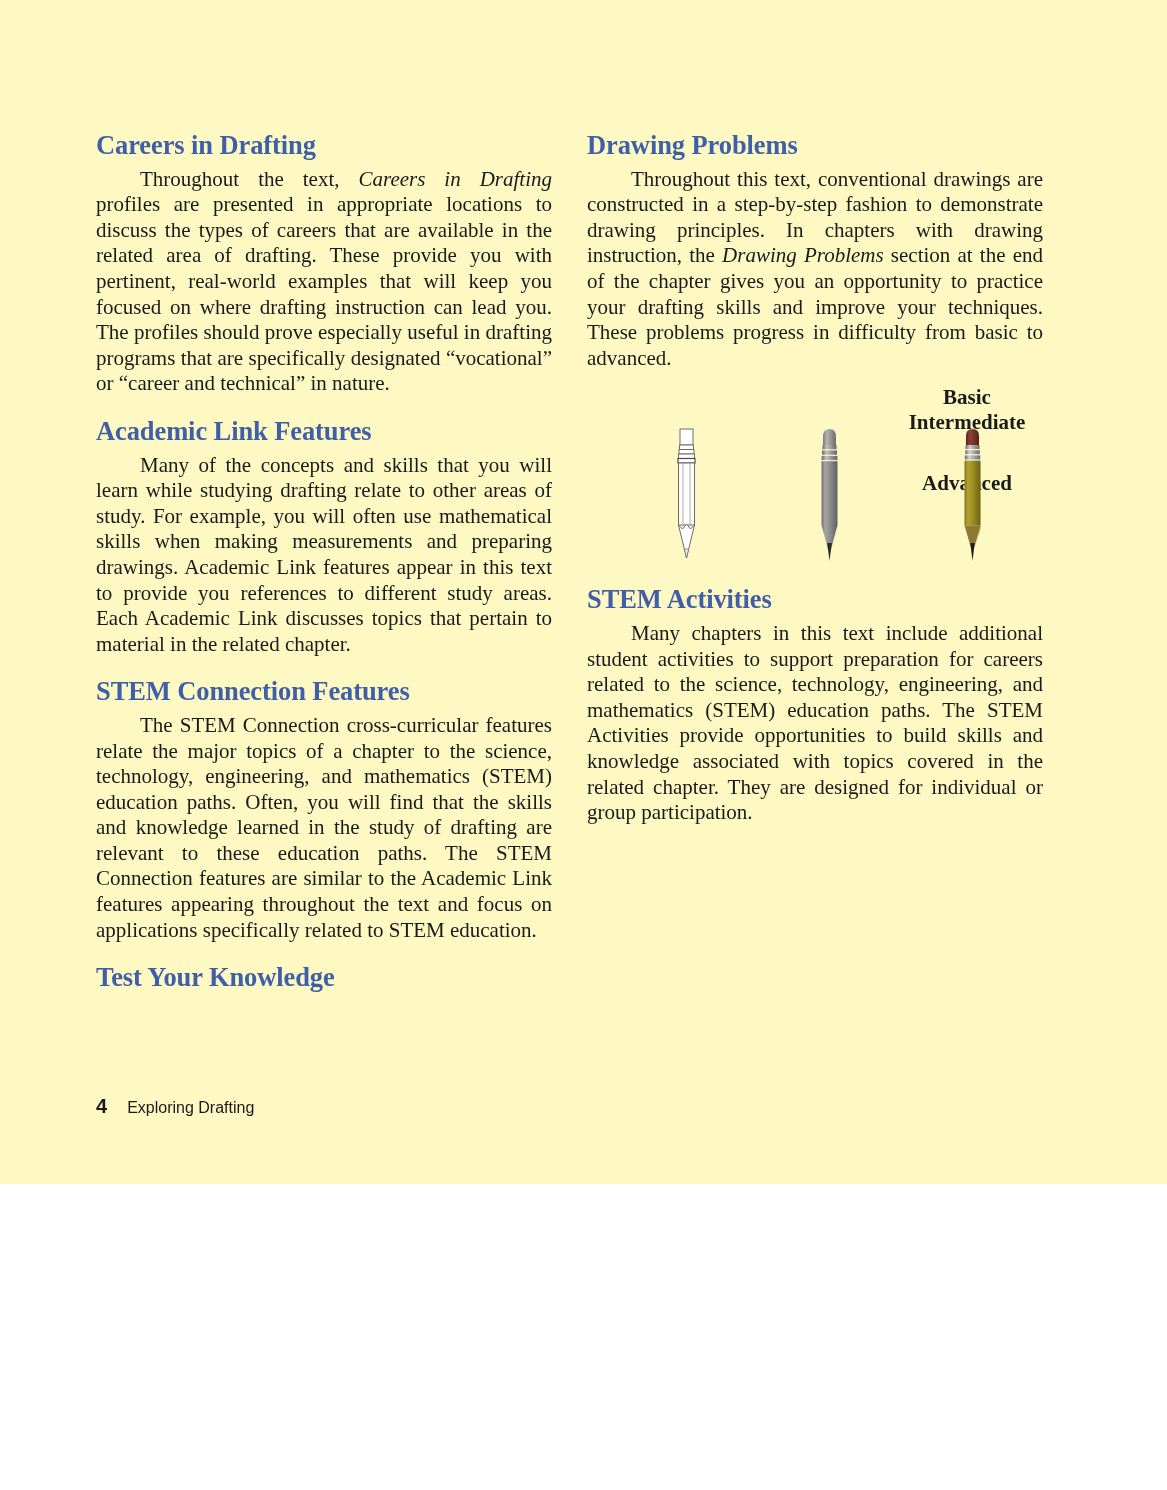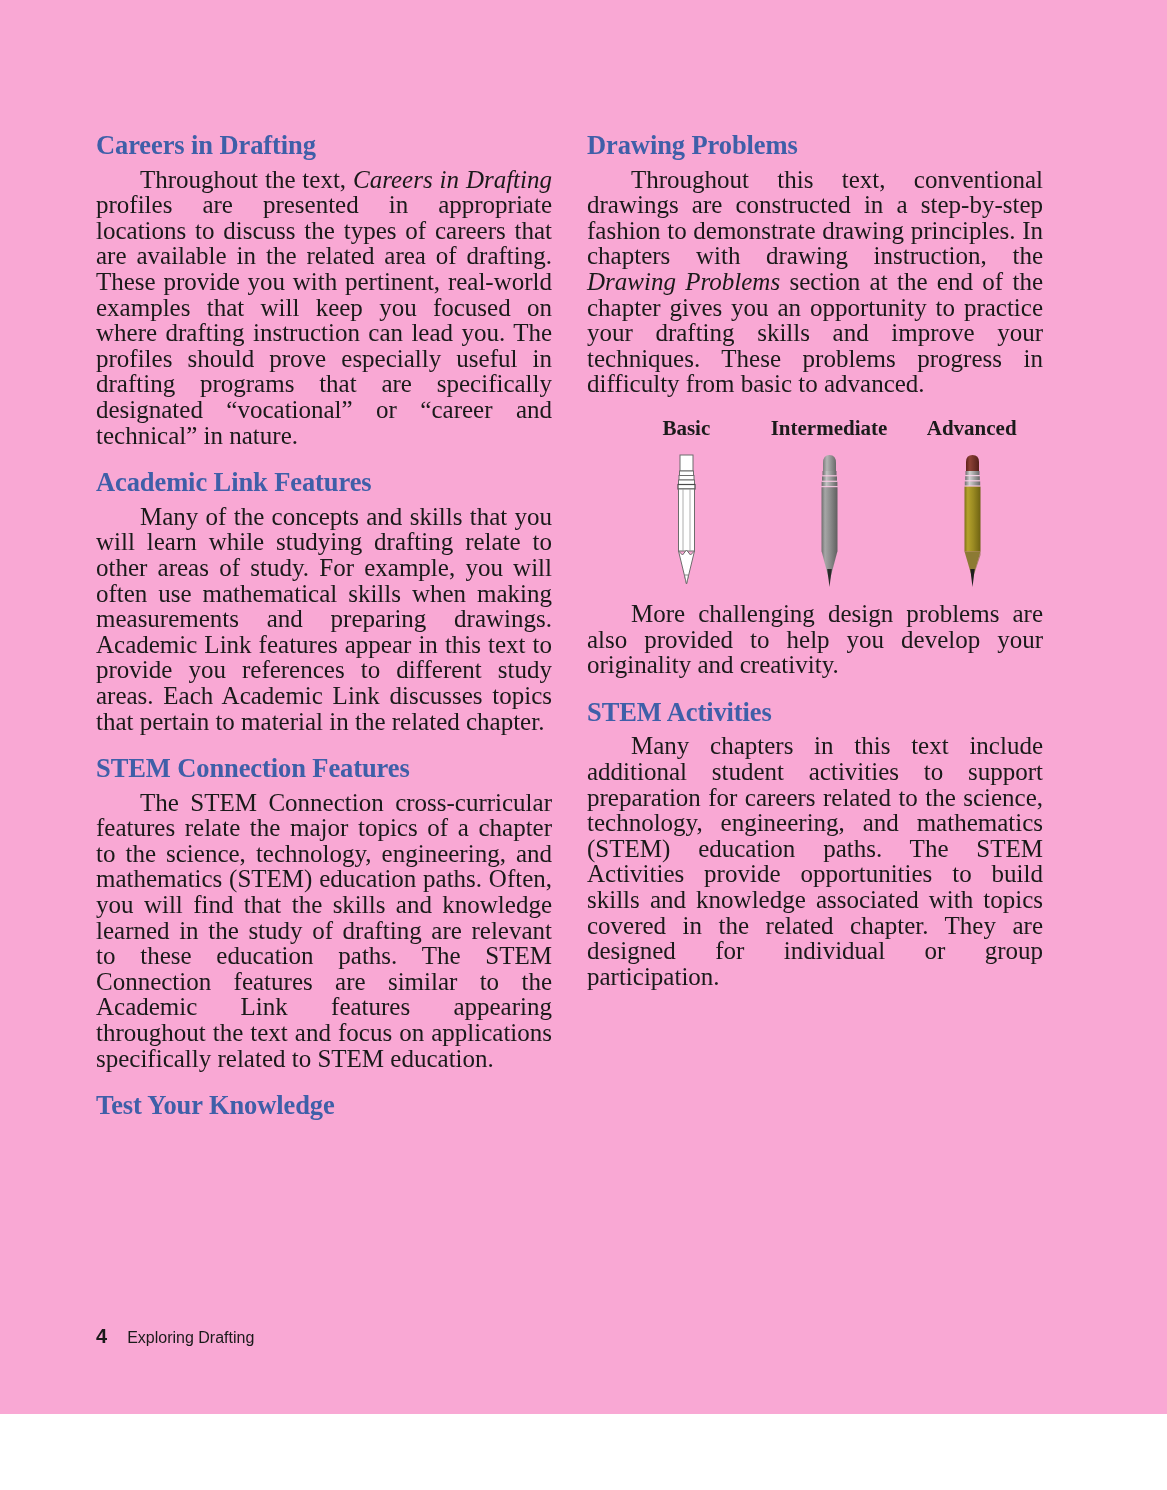--- a/index.html
+++ b/index.html
@@ -3,22 +3,22 @@
 <meta charset="utf-8">
 <style>
   html, body {
     margin: 0;
     padding: 0;
     background: #ffffff;
   }
   .page {
     position: relative;
     width: 1167px;
-    height: 1414px;
-    background: #f9a8d4;
+    height: 1184px;
+    background: #fef9c3;
     box-sizing: border-box;
     font-family: "Liberation Serif", "DejaVu Serif", serif;
     overflow: hidden;
   }
   .columns {
     position: absolute;
     left: 96px;
     top: 131px;
     width: 947px;
     display: flex;
@@ -35,21 +35,21 @@
     font-size: 26.5px;
     line-height: 1.08;
     margin: 0 0 7px 0;
     letter-spacing: -0.1px;
   }
   .col > h2.section-heading.spaced {
     margin-top: 20px;
   }
   p.body-text {
     margin: 0;
-    font-size: 25px;
+    font-size: 21px;
     line-height: 25.6px;
     color: #1a1a1a;
     text-align: justify;
     text-indent: 44px;
     hyphens: auto;
     -webkit-hyphens: auto;
     word-spacing: 0px;
   }
   p.body-text + p.body-text {
     margin-top: 0;
@@ -59,20 +59,21 @@
   }
   
   .pencil-figure {
     margin: 14px 0 10px 0;
     width: 100%;
   }
   .pencil-labels {
     display: flex;
     align-items: flex-end;
     height: 30px;
+    flex-direction: column;
   }
   .pencil-label {
     font-size: 21px;
     font-weight: bold;
     color: #1b1b1b;
     text-align: center;
     font-family: "Liberation Serif", "DejaVu Serif", serif;
   }
   .lbl-basic   { width: 152px; }
   .lbl-inter   { width: 152px; }
@@ -245,21 +246,20 @@
                 <path d="M17.5 128 L25.5 100.6 L25.5 104 Z" fill="#6b5c22" opacity="0.6"></path>
 
                 <path d="M15.3 118 L17.5 136 L19.7 118 Z" fill="#1e1e1e"></path>
               </svg>
             </div>
 
           </div>
         </div>
       </div>
 
-      <p class="body-text">More challenging design problems are also provided to help you develop your originality and creativity.</p>
 
 
       <h2 class="section-heading spaced">STEM Activities</h2>
       <p class="body-text">Many chapters in this text include additional student activities to support preparation for careers related to the science, technology, engineering, and mathematics (STEM) education paths. The STEM Activities provide opportunities to build skills and knowledge associated with topics covered in the related chapter. They are designed for individual or group participation.</p>
 
     </div>
 
   </div>
 
   <div class="footer">

